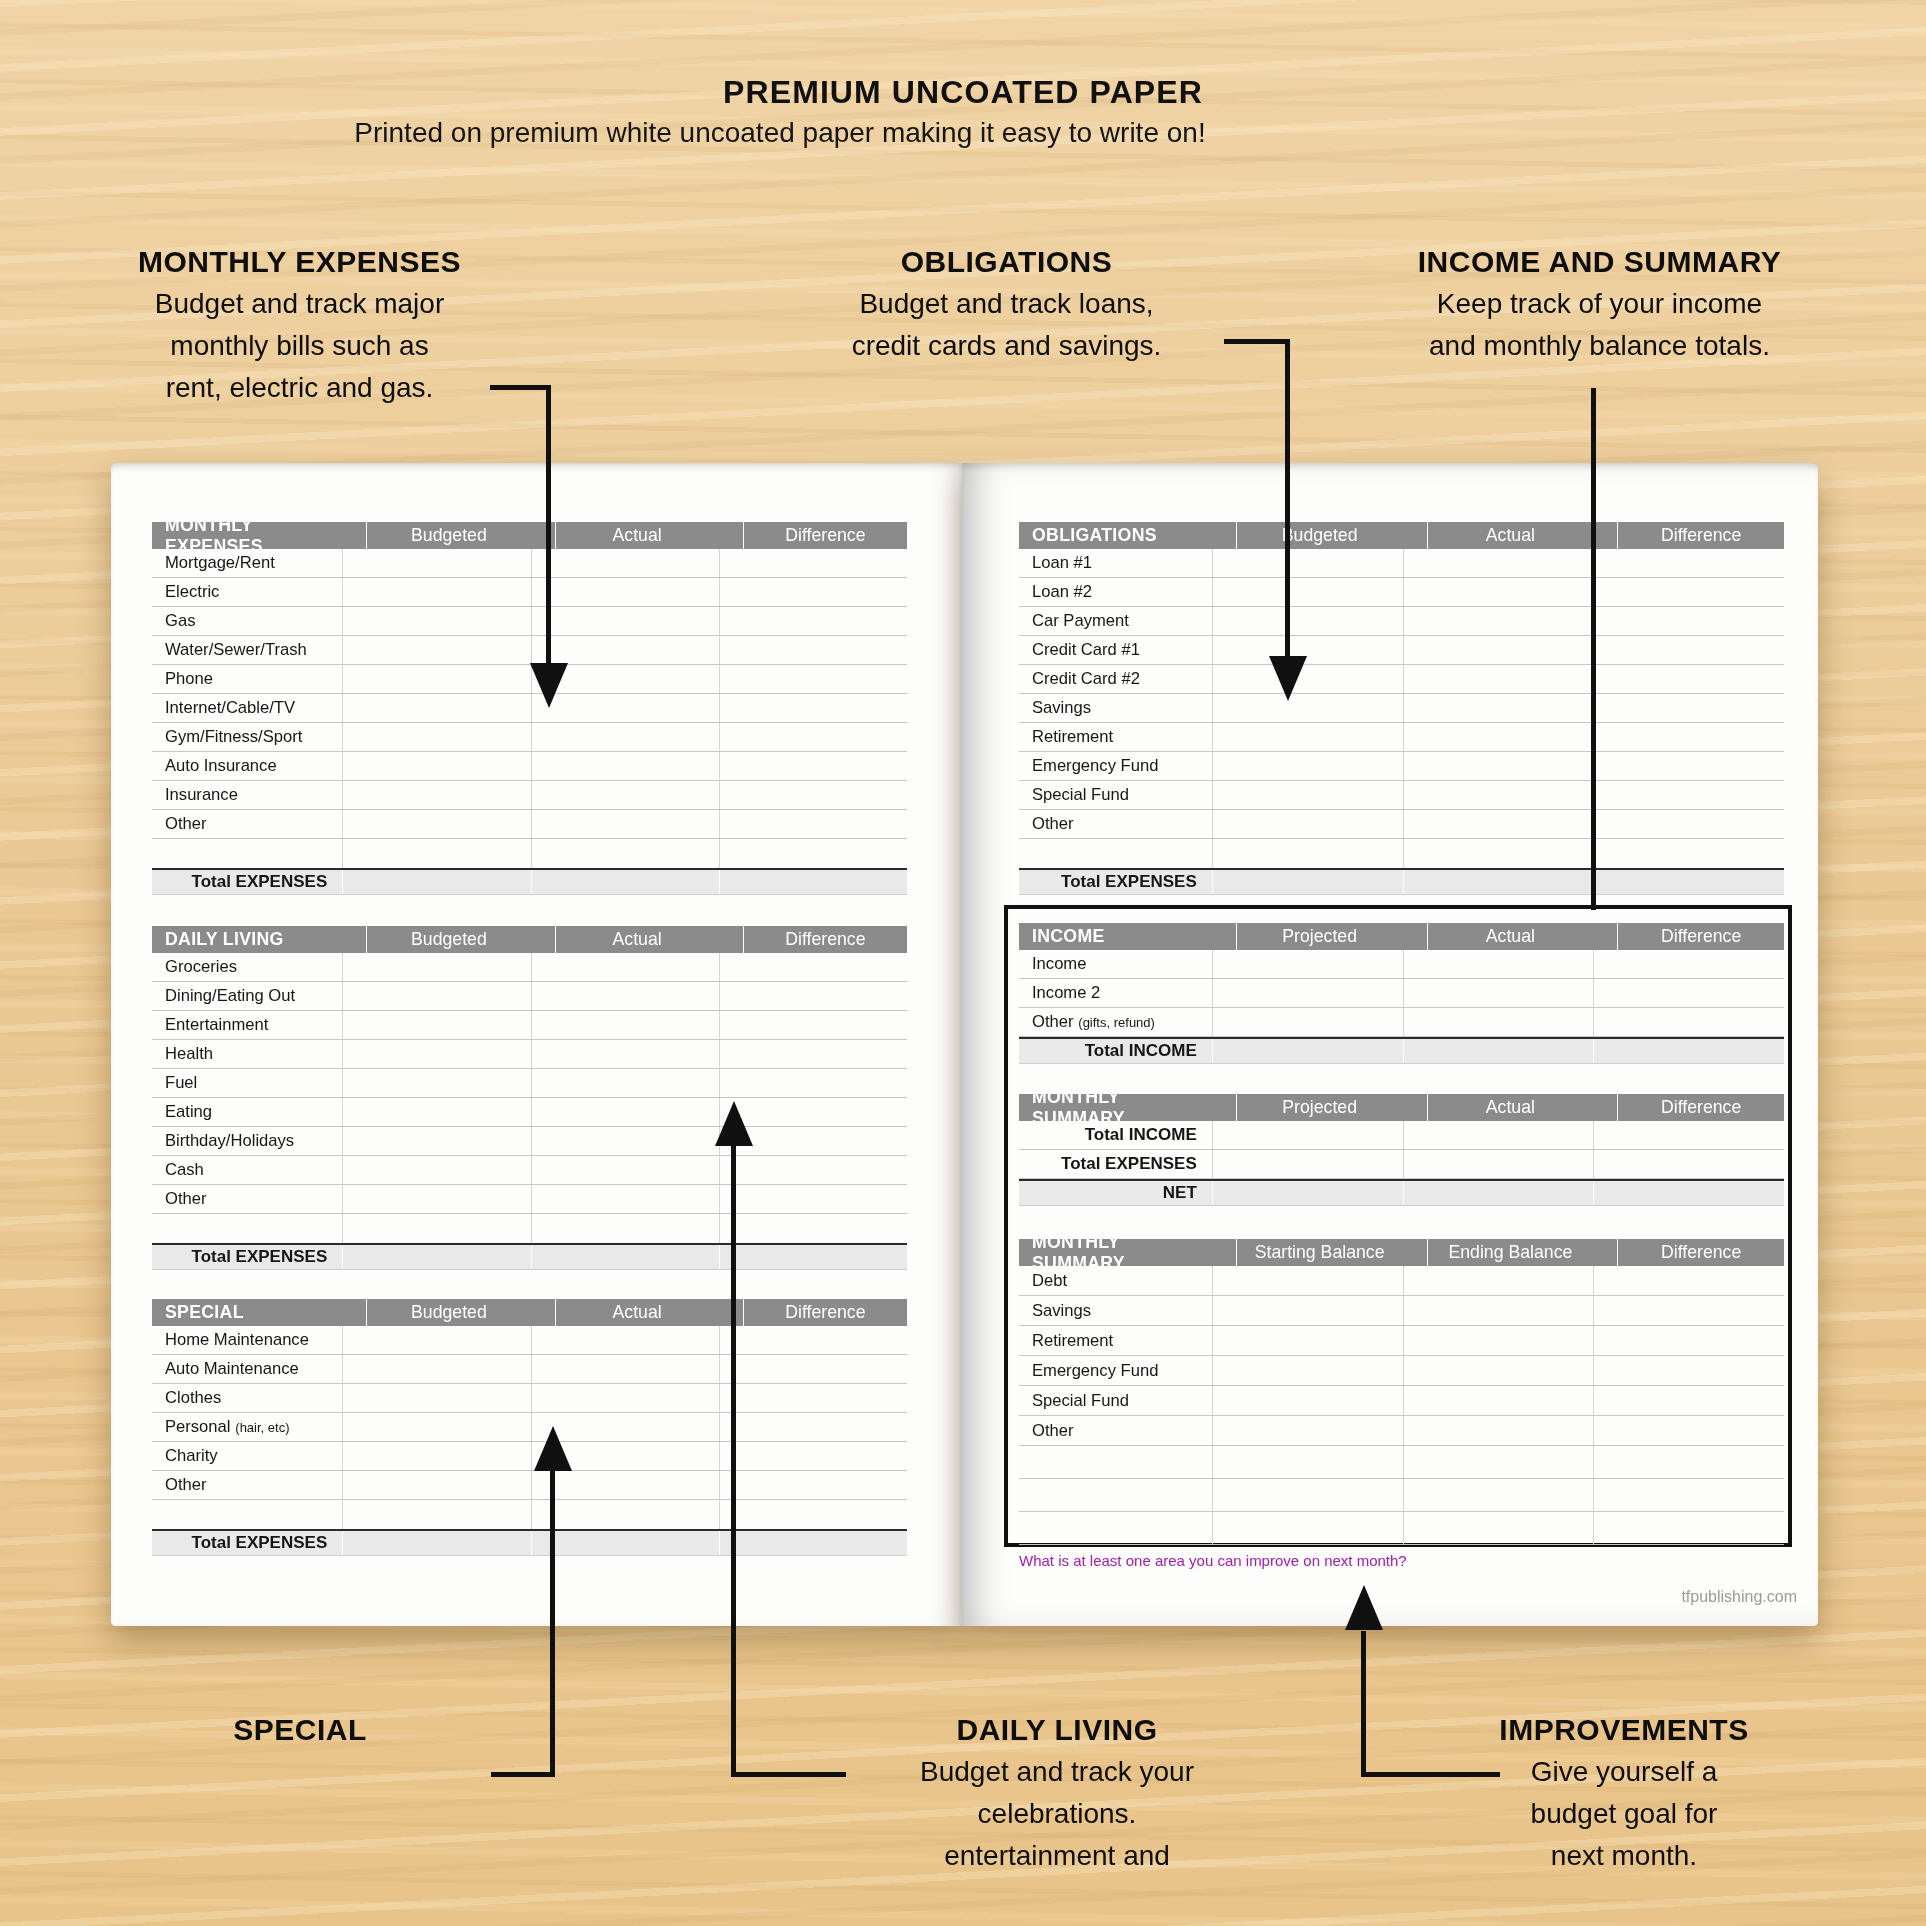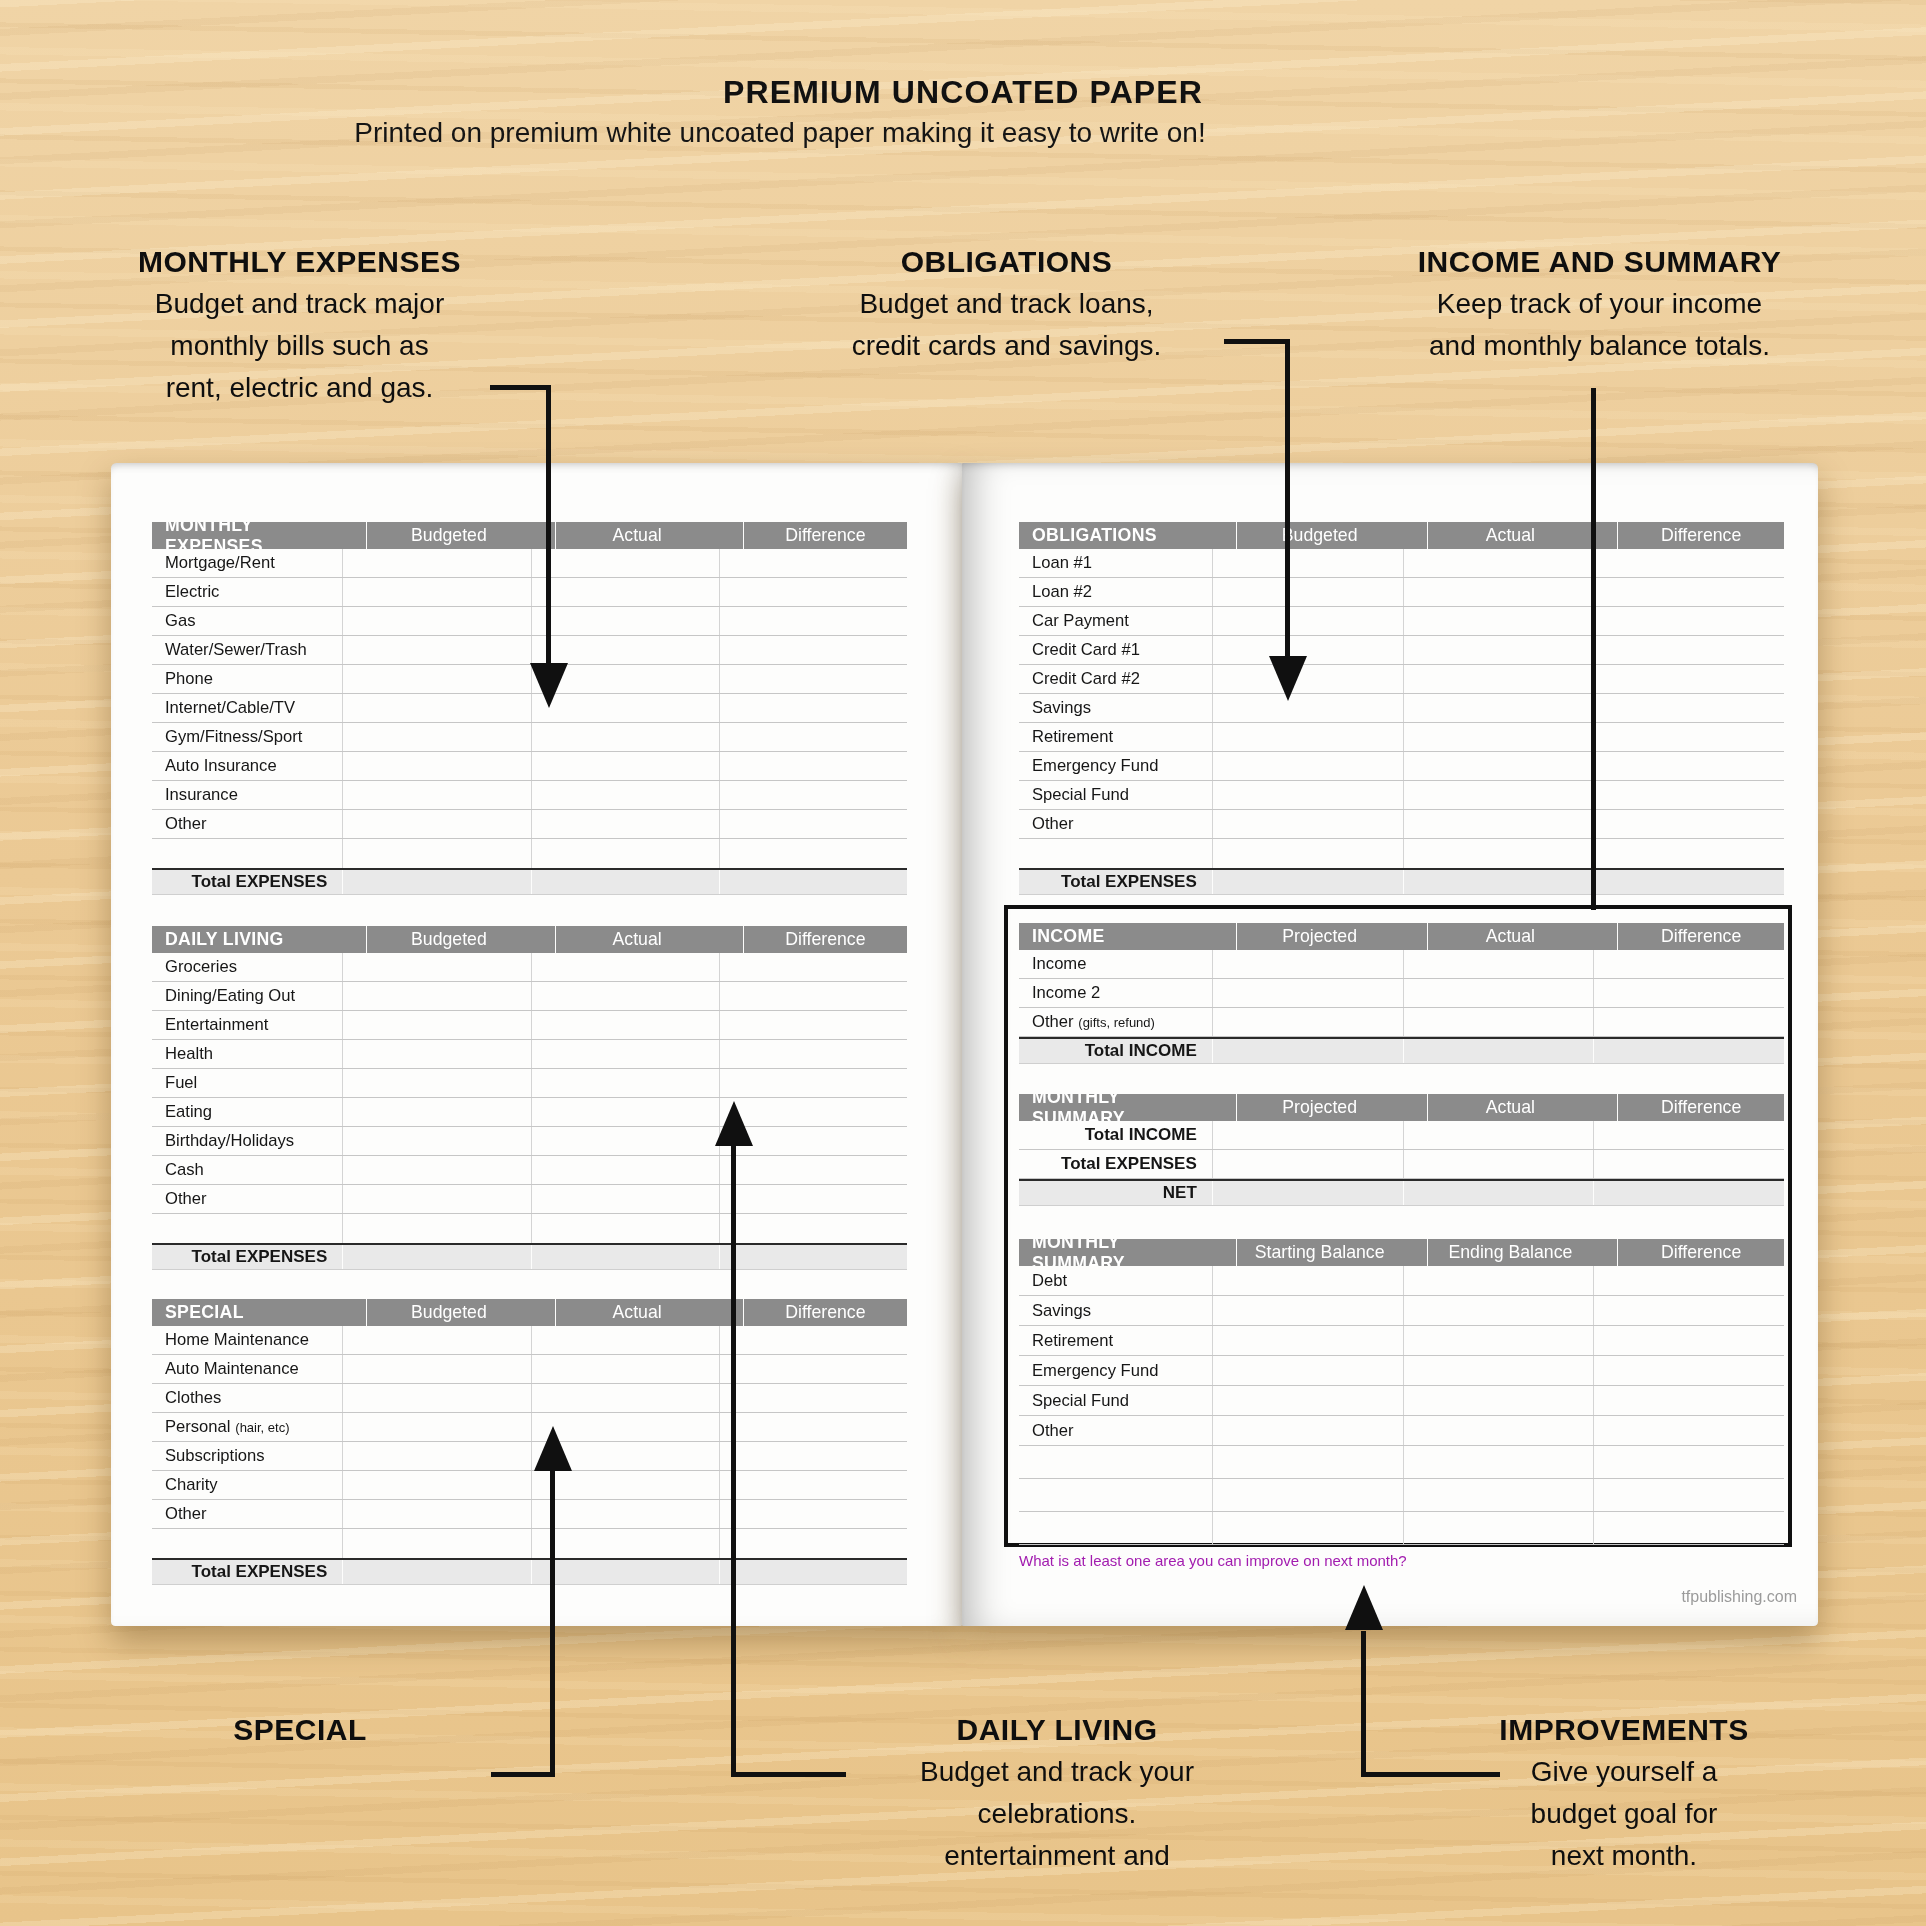--- a/index.html
+++ b/index.html
@@ -344,28 +344,20 @@
       <div class="tcell tlabel">
         <span>Personal</span>
         <span class="sub">(hair, etc)</span>
       </div>
       <div class="tcell tval"></div>
       <div class="tcell tval"></div>
       <div class="tcell tval"></div>
     </div>
     <div class="trow">
       <div class="tcell tlabel">
-        <span>Subscriptions</span>
-      </div>
-      <div class="tcell tval"></div>
-      <div class="tcell tval"></div>
-      <div class="tcell tval"></div>
-    </div>
-    <div class="trow">
-      <div class="tcell tlabel">
         <span>Charity</span>
       </div>
       <div class="tcell tval"></div>
       <div class="tcell tval"></div>
       <div class="tcell tval"></div>
     </div>
     <div class="trow">
       <div class="tcell tlabel">
         <span>Other</span>
       </div>

